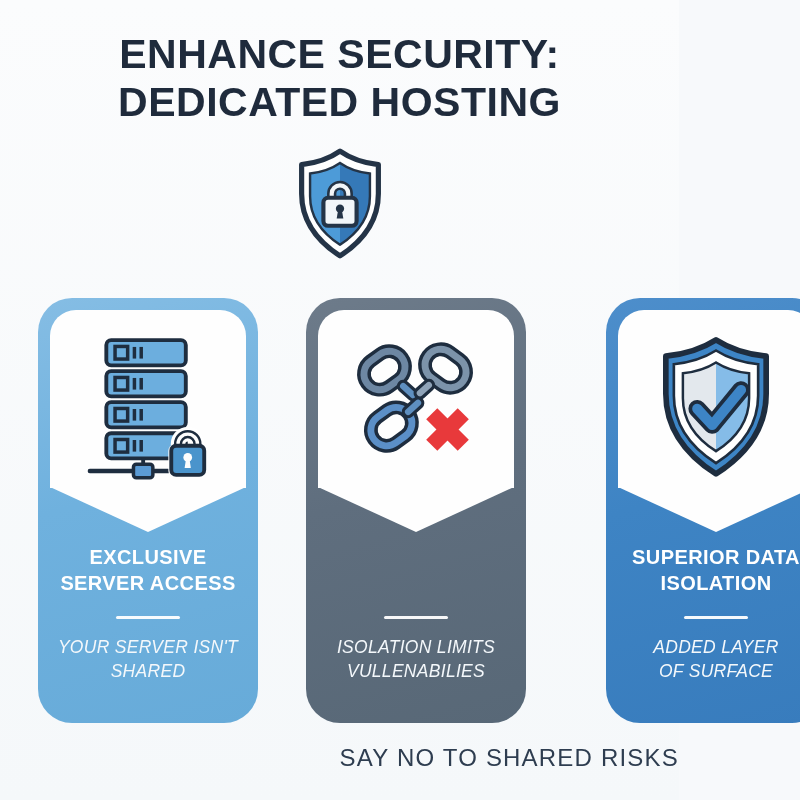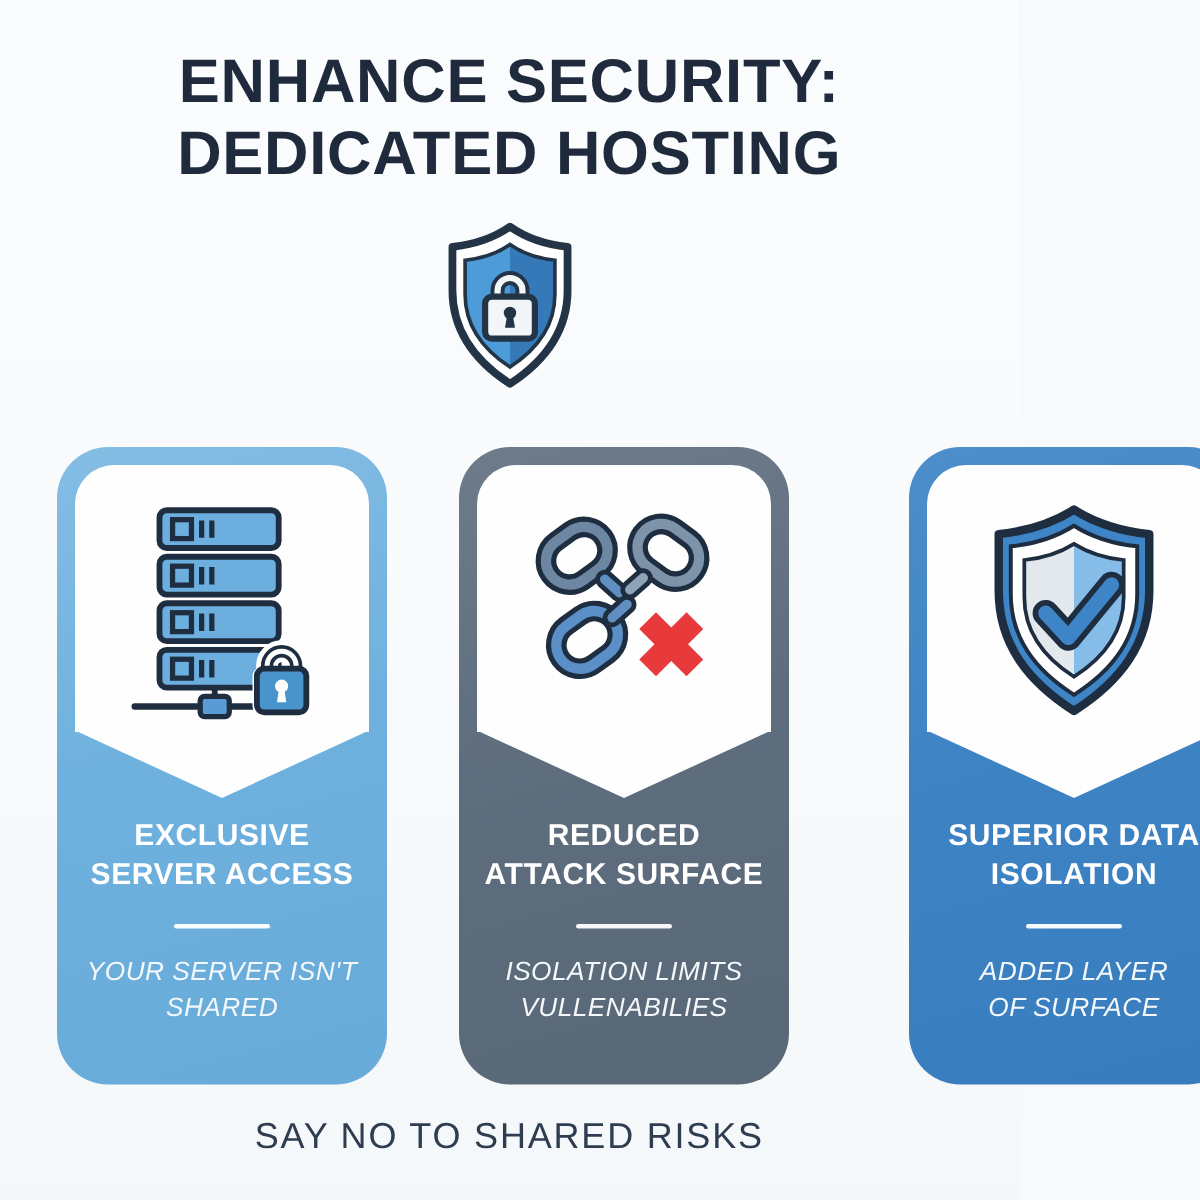--- a/index.html
+++ b/index.html
@@ -61,21 +61,21 @@
   .card-sub{
     position:absolute;top:337px;left:6px;right:6px;
     text-align:center;color:#f4f8fb;
     font-size:17.5px;line-height:1.38;letter-spacing:.3px;
   }
   .card-sub span{display:block;font-style:italic;}
 
   
   .footer{
     position:absolute;top:744px;left:0;right:0;
-    text-align:center;
+    text-align:right;
     font-size:24px;font-weight:500;color:#2e3d50;letter-spacing:1.2px;
   }
 </style>
 </head>
 <body>
 
 <div class="canvas">
 
   <div class="title">
     <span>ENHANCE SECURITY:</span>
@@ -173,24 +173,20 @@
             <rect x="18" y="76" width="44" height="32" rx="16" fill="none" stroke="#5b8fc7" stroke-width="7"></rect>
           </g>
           <line x1="57" y1="77" x2="67" y2="68" stroke="#1e2d3f" stroke-width="13" stroke-linecap="round"></line>
           <line x1="57" y1="77" x2="67" y2="68" stroke="#5e8fc0" stroke-width="6.5" stroke-linecap="round"></line>
           <g>
             <line x1="81" y1="79" x2="113" y2="111" stroke="#e8393b" stroke-width="16"></line>
             <line x1="113" y1="79" x2="81" y2="111" stroke="#e8393b" stroke-width="16"></line>
           </g>
         </svg>
       </div>
-      <div class="card-title">
-        <span>REDUCED</span>
-        <span>ATTACK SURFACE</span>
-      </div>
       <div class="card-divider"></div>
       <div class="card-sub">
         <span>ISOLATION LIMITS</span>
         <span>VULLENABILIES</span>
       </div>
     </div>
 
     <div class="card c3">
       <div class="panel"></div>
       <div class="chevron"></div>

